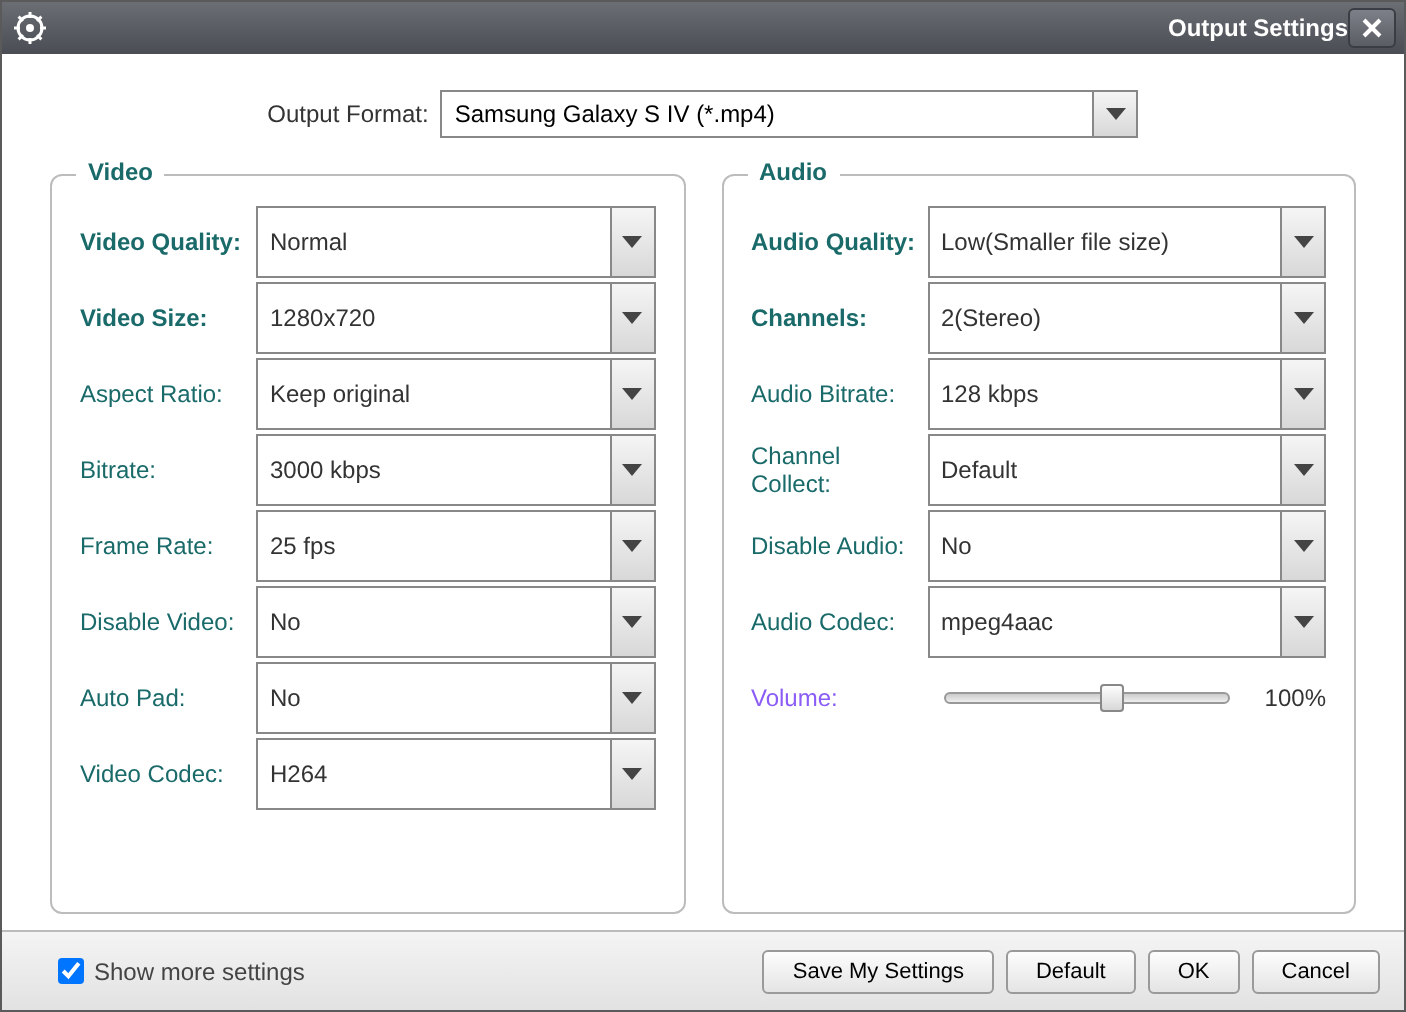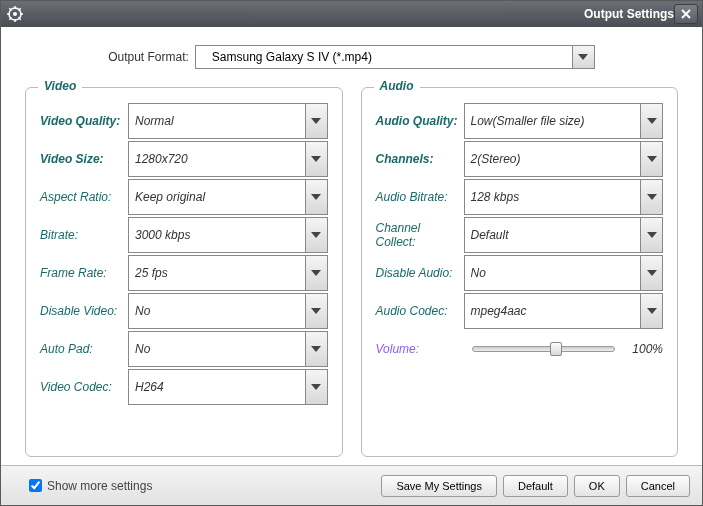--- a/index.html
+++ b/index.html
@@ -35,36 +35,36 @@
   flex: 1; padding: 18px 24px 8px 24px;
   display: flex; flex-direction: column;
   background: #ffffff;
 }
 .output-format-row {
   display: flex; align-items: center; justify-content: center;
   margin-bottom: 18px;
 }
 .output-format-row label { font-size: 12px; color: #333; margin-right: 6px; }
 .big-select {
-  width: 400px; height: 24px;
+  width: 349px; height: 24px;
   border: 1px solid #888; background: #fff;
-  display: flex; align-items: center; padding: 0 16px;
+  display: flex; align-items: center; padding: 0 6px;
   font-size: 12px; position: relative; text-align: center;
 }
 .big-select .arrow, .small-select .arrow {
   position: absolute; right: 0; top: 0; bottom: 0;
   width: 22px;
   background: linear-gradient(to bottom, #f5f5f5, #d8d8d8);
   border-left: 1px solid #888;
   display: flex; align-items: center; justify-content: center;
 }
 .columns { display: flex; gap: 18px; flex: 1; }
 .fieldset {
   flex: 1; border: 1px solid #bcbcbc; border-radius: 6px;
-  padding: 14px 14px 2px 14px; position: relative; font-style: italic;
+  padding: 14px 14px 2px 14px; position: relative;
 }
 .fieldset-legend {
   position: absolute; top: -9px; left: 12px;
   background: #fff; padding: 0 6px;
   font-size: 12px; font-weight: bold; color: #1a6a6a;
 }
 .field-row {
   display: flex; align-items: center; height: 38px;
 }
 .field-label {

